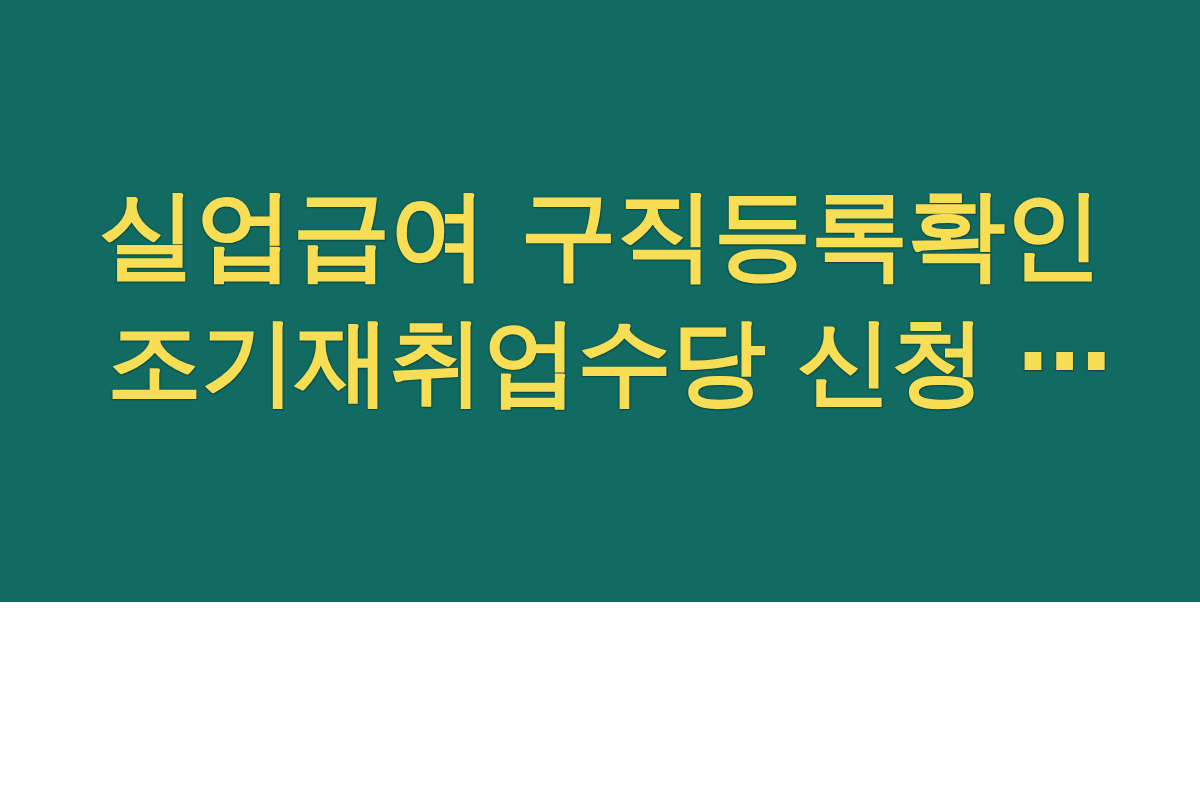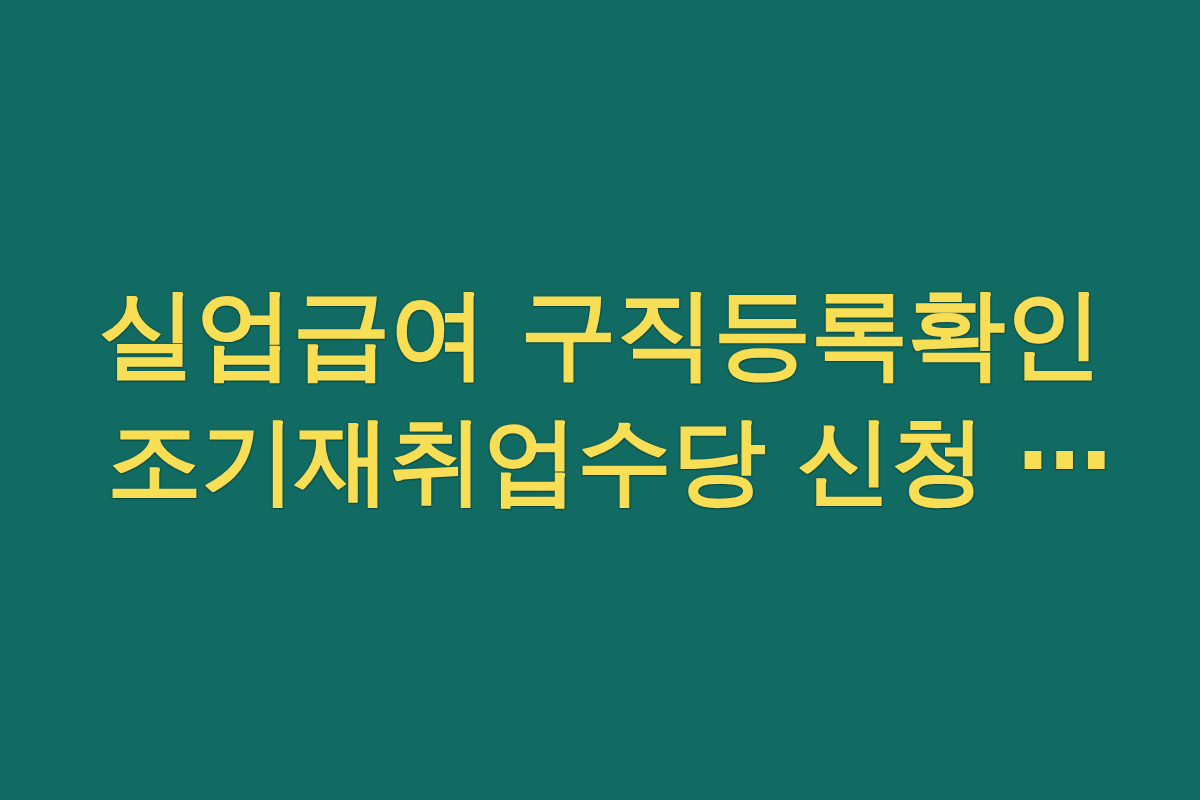--- a/index.html
+++ b/index.html
@@ -11,21 +11,21 @@
   body {
     width: 1200px;
     height: 800px;
     overflow: hidden;
     font-family: "DejaVu Sans", "Liberation Sans", sans-serif;
   }
 
   #thumbnail-card {
     position: relative;
     width: 1200px;
-    height: 800px;
+    height: 602px;
     box-sizing: border-box;
     display: flex;
     align-items: center;
     justify-content: center;
     background: #116b63;
   }
 
   #headline-block {
     width: 1010px;
     margin: 0;

